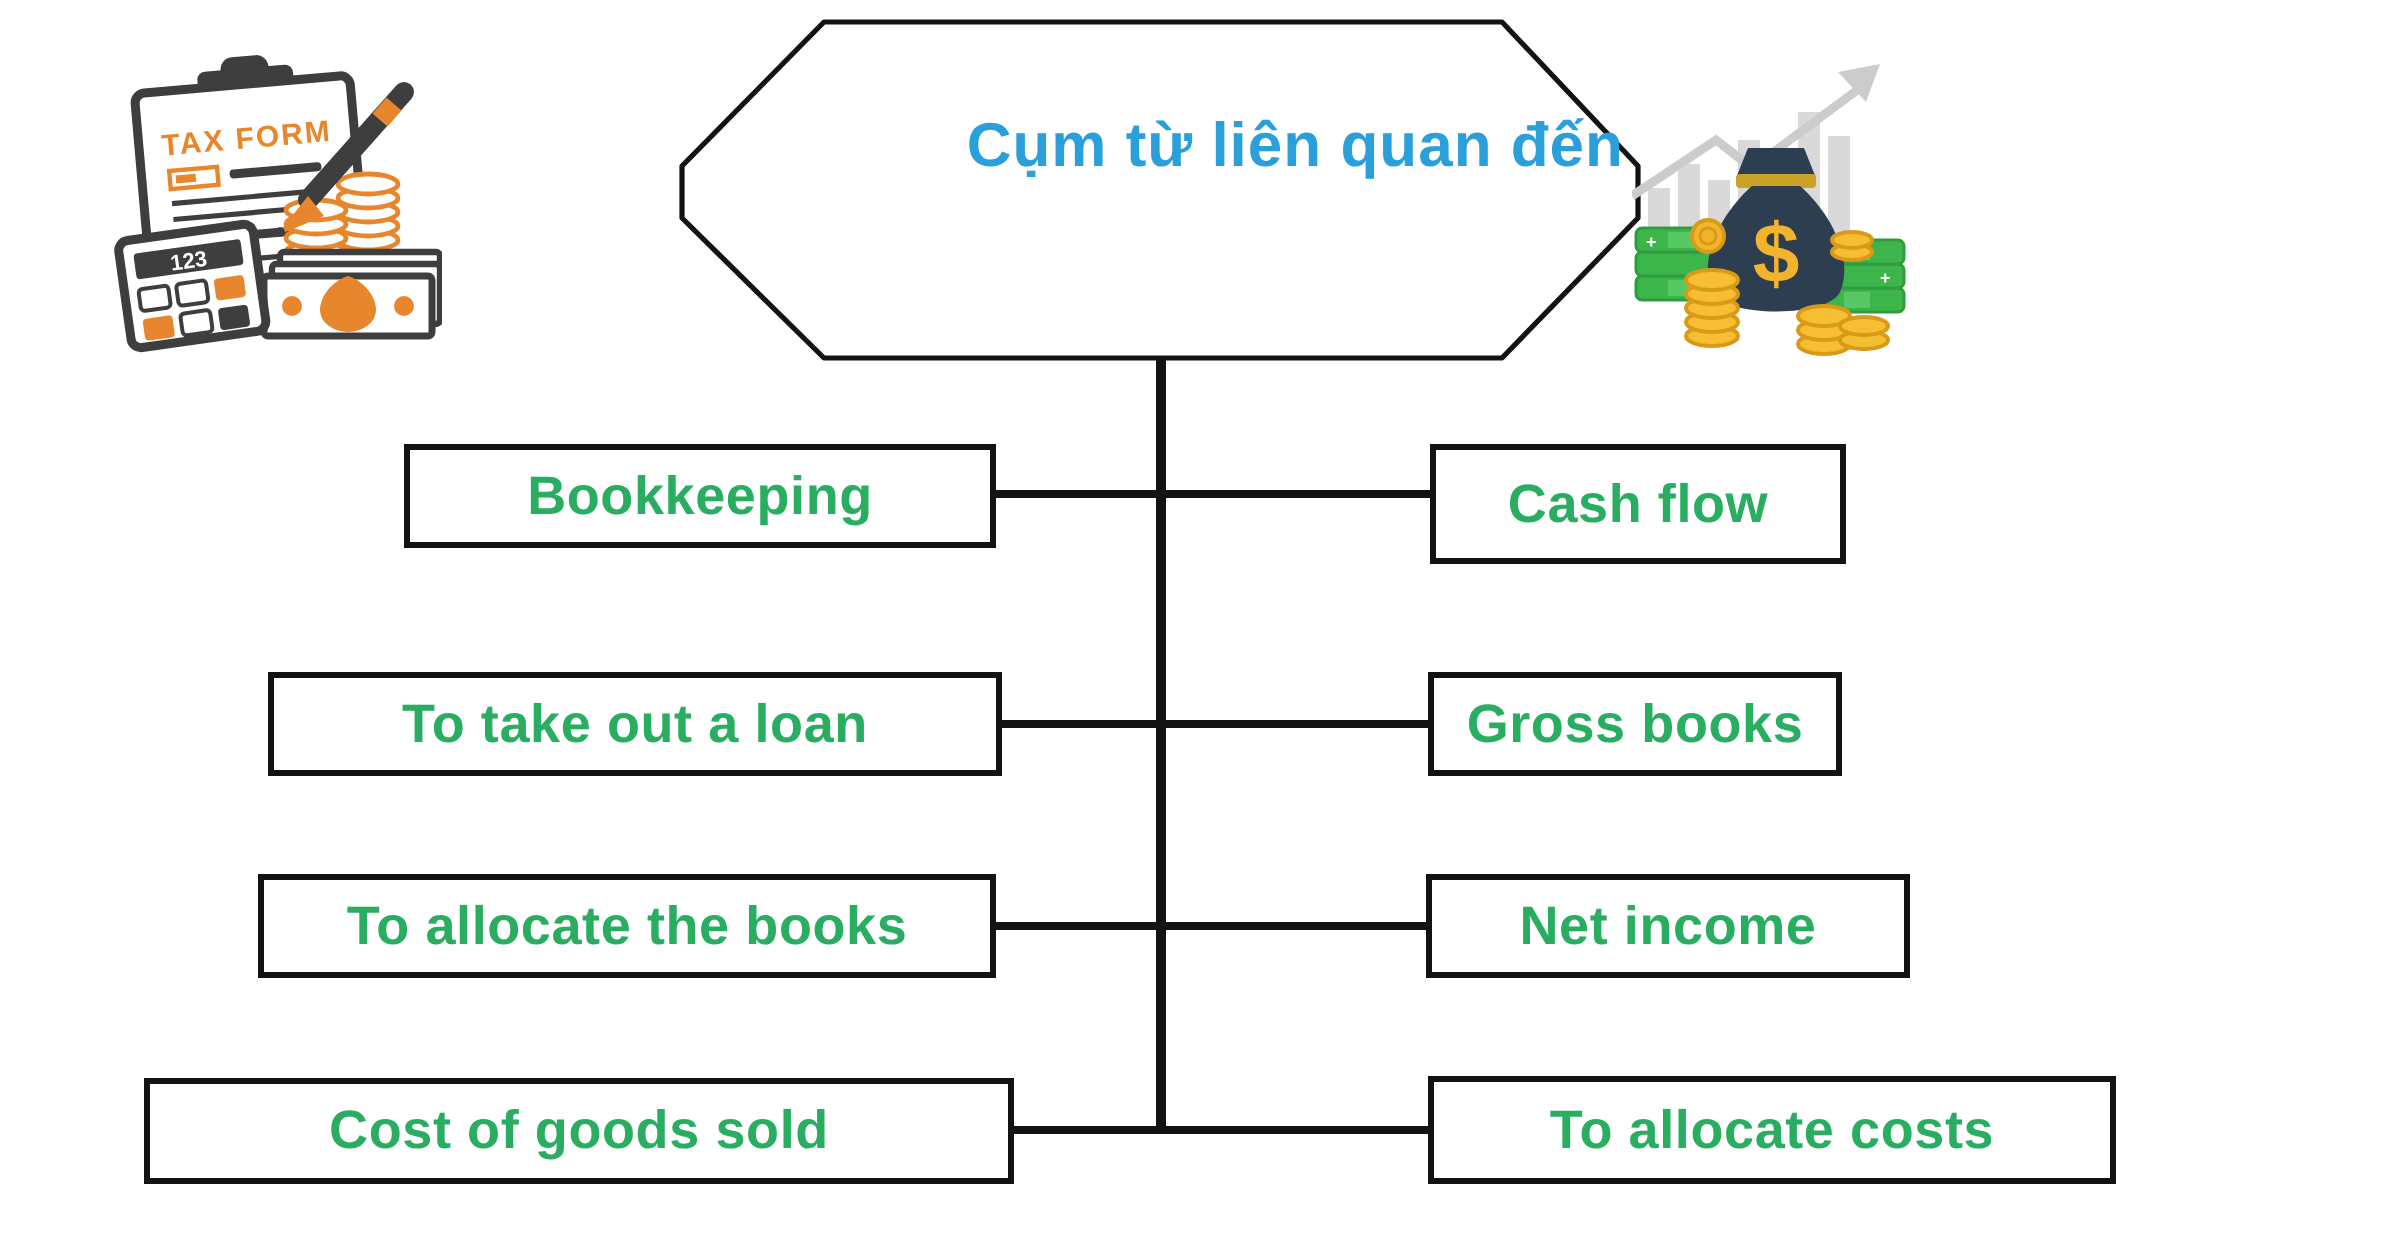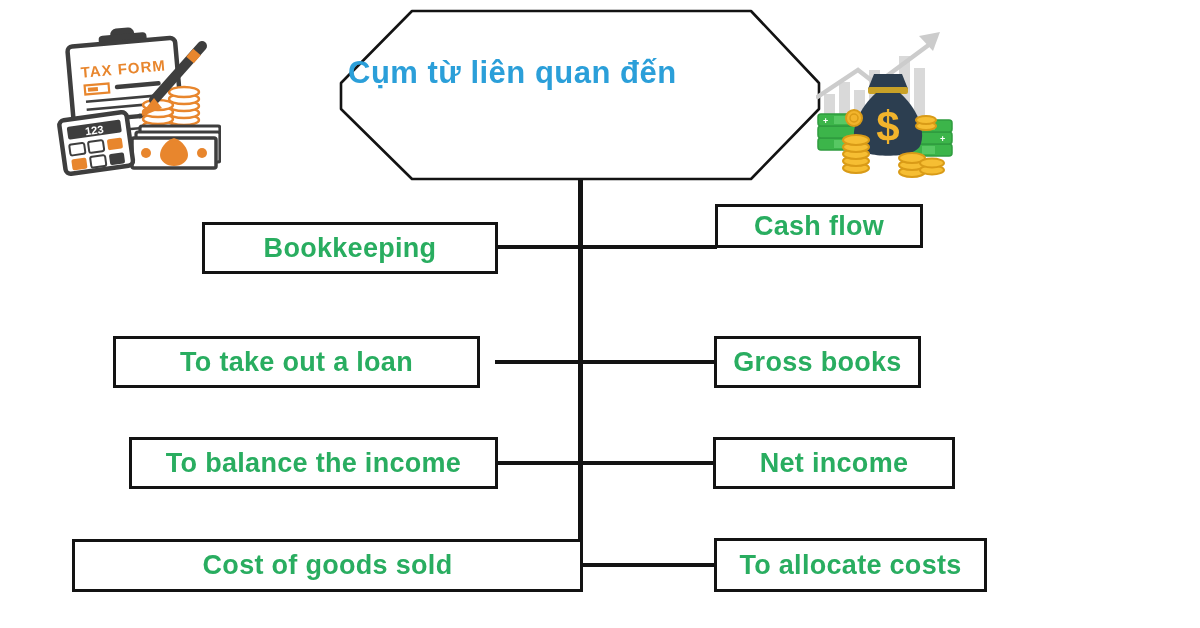--- a/index.html
+++ b/index.html
@@ -6,21 +6,21 @@
     --title-blue:#2B9FD9; --phrase-green:#29AD60; --line-black:#131313;
     --icon-orange:#E8862D; --icon-dark:#3E3E3E; --bag-navy:#2C3E50;
     --coin-gold:#F2B42C; --coin-gold-edge:#D99B17; --bill-green:#3CB54A;
     --bill-green-edge:#2F9C3F; --bill-green-light:#57C863; --chart-gray:#D9D9D9;
     --arrow-gray:#CCCCCC; --band-gold:#C9A227;
   }
   *{margin:0;padding:0;box-sizing:border-box;}
   body{font-family:"Liberation Sans",sans-serif;background:#fff;}
   .canvas{position:relative;width:1200px;height:628px;background:#fff;overflow:hidden;}
   .abs{position:absolute;}
-  .title-text{left:348px;top:50px;width:464px;text-align:left;
+  .title-text{left:348px;top:50px;width:464px;text-align:right;
     color:var(--title-blue);font-size:31px;font-weight:bold;line-height:45px;letter-spacing:.5px;}
   .trunk{left:578px;top:179px;width:5px;height:388px;background:var(--line-black);}
   .hline{height:4px;background:var(--line-black);}
   .pbox{border:3px solid var(--line-black);background:#fff;display:flex;
     align-items:center;justify-content:center;color:var(--phrase-green);
     font-size:27px;font-weight:bold;letter-spacing:.3px;white-space:nowrap;}
   svg{position:absolute;display:block;}
   svg text{font-family:"Liberation Sans",sans-serif;}
 </style>
 </head>
@@ -37,40 +37,40 @@
 
   <div class="abs trunk"></div>
   <div class="abs hline" style="left:497px;top:245px;width:220px"></div>
   <div class="abs hline" style="left:495px;top:360px;width:221px"></div>
   <div class="abs hline" style="left:497px;top:461px;width:218px"></div>
   <div class="abs hline" style="left:506px;top:563px;width:212px"></div>
 
   <div class="abs pbox" style="left:202px;top:222px;width:296px;height:52px">
     <span>Bookkeeping</span>
     </div>
-  <div class="abs pbox" style="left:113px;top:336px;width:367px;height:52px">
+  <div class="abs pbox" style="left:134px;top:336px;width:367px;height:52px">
     <span>To take out a loan</span>
     </div>
   <div class="abs pbox" style="left:129px;top:437px;width:369px;height:52px">
-    <span>To balance the income</span>
+    <span>To allocate the books</span>
     </div>
-  <div class="abs pbox" style="left:72px;top:539px;width:511px;height:53px">
+  <div class="abs pbox" style="left:72px;top:539px;width:435px;height:53px">
     <span>Cost of goods sold</span>
     </div>
 
-  <div class="abs pbox" style="left:715px;top:204px;width:208px;height:44px">
+  <div class="abs pbox" style="left:715px;top:222px;width:208px;height:60px">
     <span>Cash flow</span>
     </div>
   <div class="abs pbox" style="left:714px;top:336px;width:207px;height:52px">
     <span>Gross books</span>
     </div>
   <div class="abs pbox" style="left:713px;top:437px;width:242px;height:52px">
     <span>Net income</span>
     </div>
-  <div class="abs pbox" style="left:714px;top:538px;width:273px;height:54px">
+  <div class="abs pbox" style="left:714px;top:538px;width:344px;height:54px">
     <span>To allocate costs</span>
     </div>
 
   <svg style="left:36px;top:20px" width="185" height="158" viewBox="0 0 185 158">
     <g transform="rotate(-5 90 80)">
       <rect x="80" y="8" width="24" height="12" rx="6" fill="var(--icon-dark)"></rect>
       <rect x="68" y="14" width="48" height="14" rx="4" fill="var(--icon-dark)"></rect>
       <rect x="36" y="22" width="108" height="118" rx="5" fill="#fff" stroke="var(--icon-dark)" stroke-width="4.5"></rect>
       <text x="90" y="54" text-anchor="middle" font-size="15" font-weight="bold" letter-spacing="1" fill="var(--icon-orange)">TAX FORM</text>
       <rect x="50" y="62" width="24" height="9" fill="#fff" stroke="var(--icon-orange)" stroke-width="2.2"></rect>

